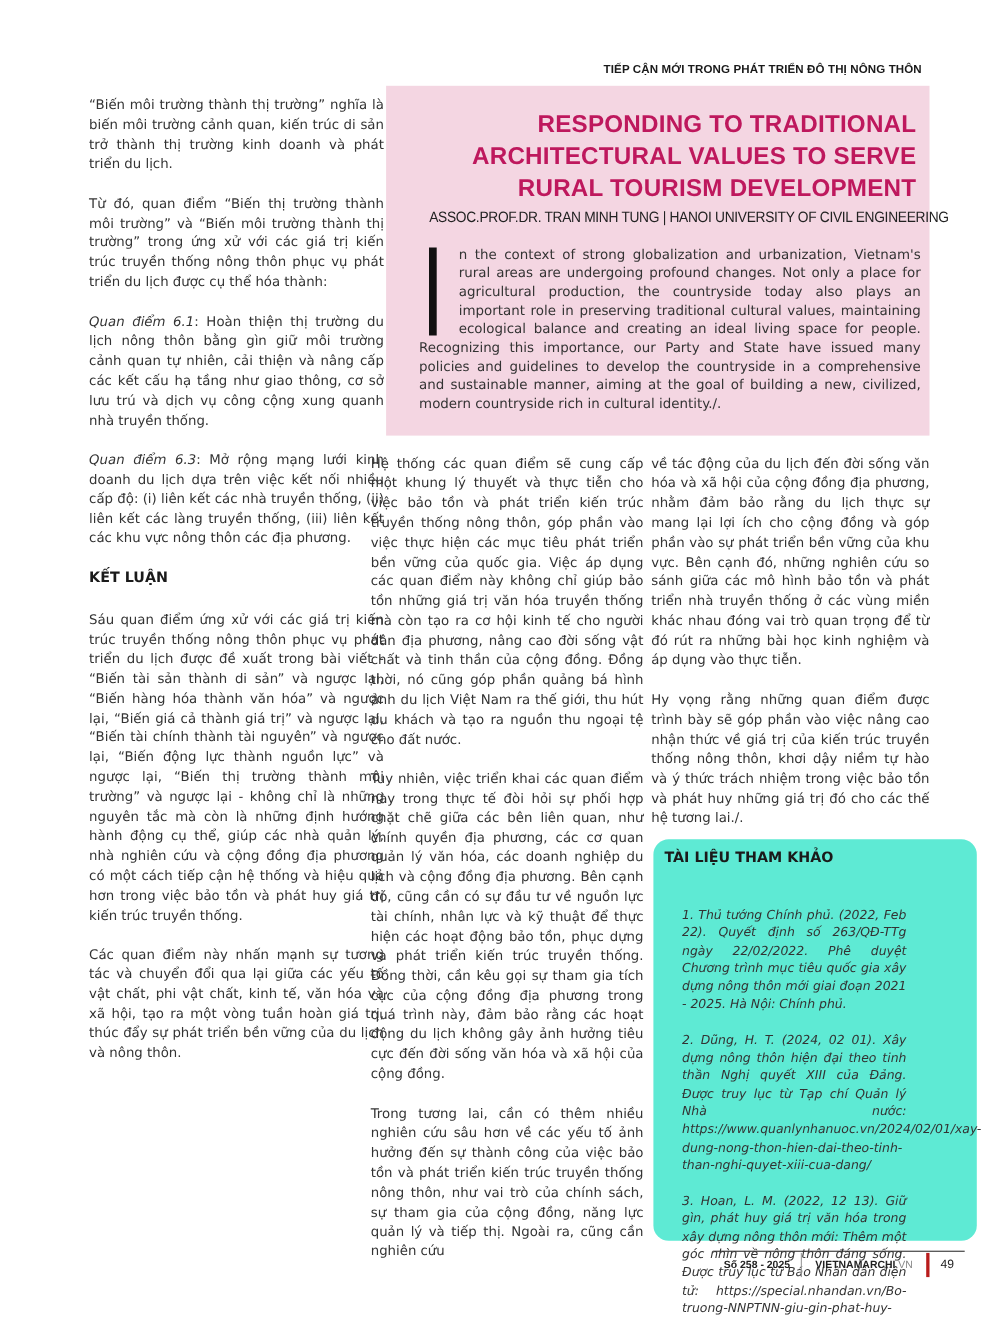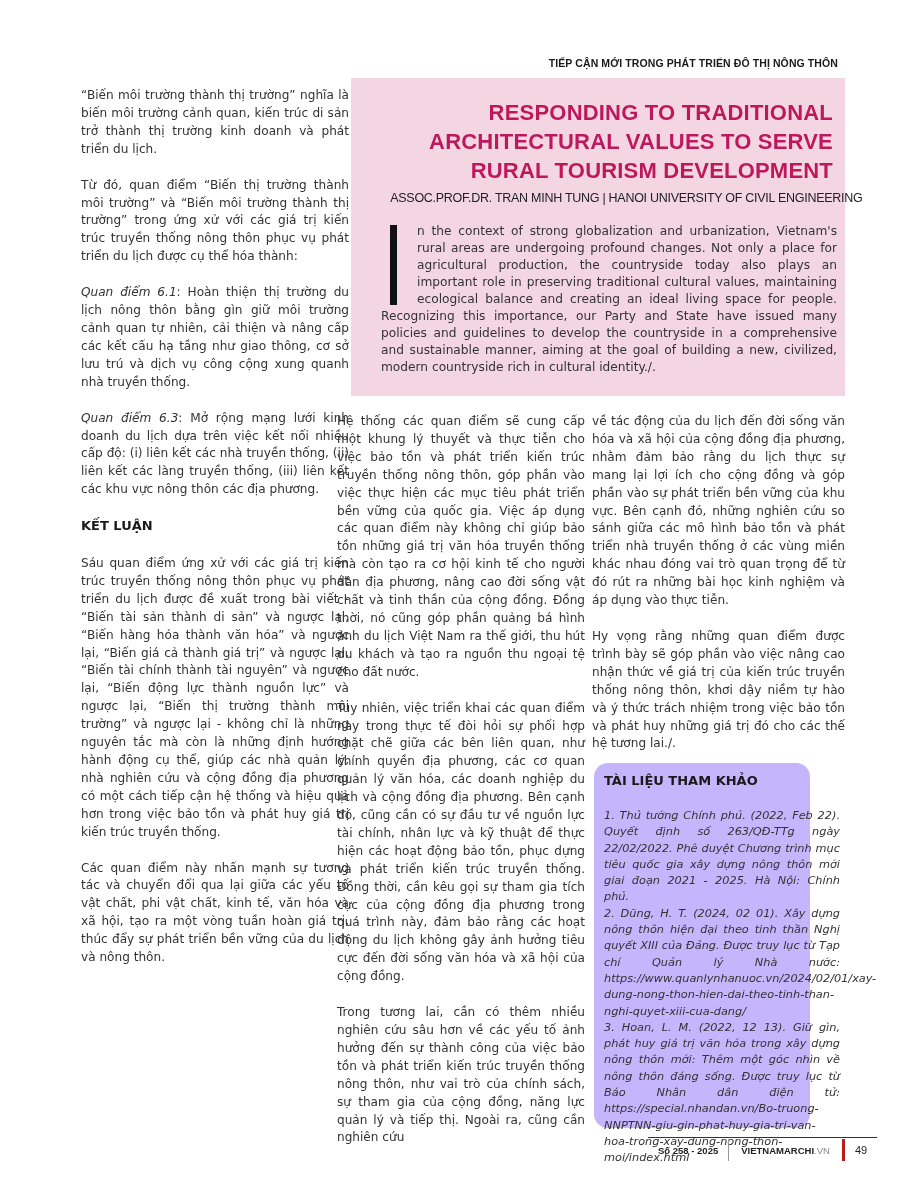--- a/index.html
+++ b/index.html
@@ -14,24 +14,24 @@
       font-family: "Liberation Sans Narrow", "Liberation Sans", sans-serif; font-size: 13.6px; color: #222; letter-spacing: -0.3px; white-space: nowrap; transform: scaleX(0.92); transform-origin: right; }
     .abstract { position: absolute; left: 30px; top: 145px; width: 456px; font-size: 12.2px; line-height: 17px; text-align: justify; color: #333; }
     .dropcap-bar { float: left; width: 7px; height: 80px; background: #111; margin: 2px 20px 0 9px; }
     .col { position: absolute; font-size: 12.1px; line-height: 17.9px; text-align: justify; color: #333; }
     .col p { margin: 0 0 18px 0; }
     .col1 { left: 81px; top: 87px; width: 268px; }
     .col2 { left: 337px; top: 413px; width: 248px; }
     .col3 { left: 592px; top: 413px; width: 253px; }
     .col i { font-style: italic; }
     .heading { font-weight: bold; font-size: 13px; color: #1a1a1a; margin: 6px 0 20px 0; }
-    .ref-box { position: absolute; left: 594px; top: 763px; width: 216px; height: 365px; background: #c4b5fd; border-radius: 14px; }
+    .ref-box { position: absolute; left: 594px; top: 763px; width: 294px; height: 365px; background: #5eead4; border-radius: 14px; }
     .ref-title { position: absolute; left: 10px; top: 10px; font-weight: bold; font-size: 13px; color: #1a1a1a; }
     .refs { position: absolute; left: 10px; top: 45px; width: 236px; font-style: italic; font-size: 11.3px; line-height: 16.3px; text-align: justify; color: #333; }
-    .refs div { margin: 0; }
+    .refs div { margin: 16px; }
     .footer { position: absolute; top: 1137px; left: 648px; height: 24px; border-top: 1px solid #333; display: flex; align-items: center;
       font-family: "Liberation Sans", sans-serif; font-size: 9.5px; color: #222; }
     .footer .f-issue { padding: 0 10px 0 10px; font-weight: bold; }
     .footer .f-site { padding: 0 12px; border-left: 1px solid #999; border-right: 3px solid #b91c1c; font-weight: bold; height: 22px; display: flex; align-items: center; }
     .footer .f-site-light { font-weight: normal; color: #888; }
     .footer .f-page { padding: 0 10px; font-weight: normal; font-size: 11px; }
   </style>
 </head>
 <body>
 

